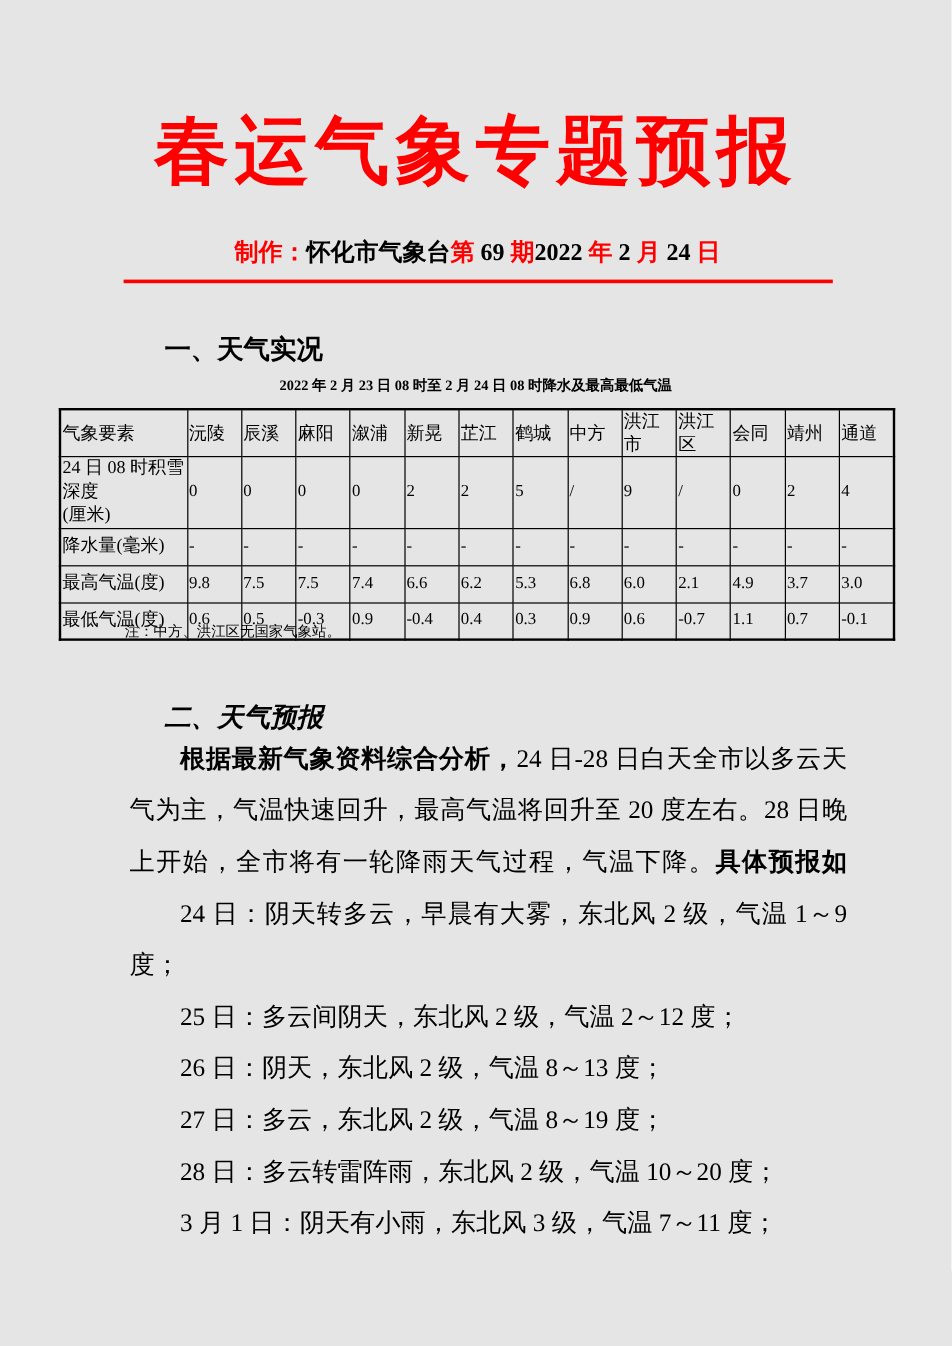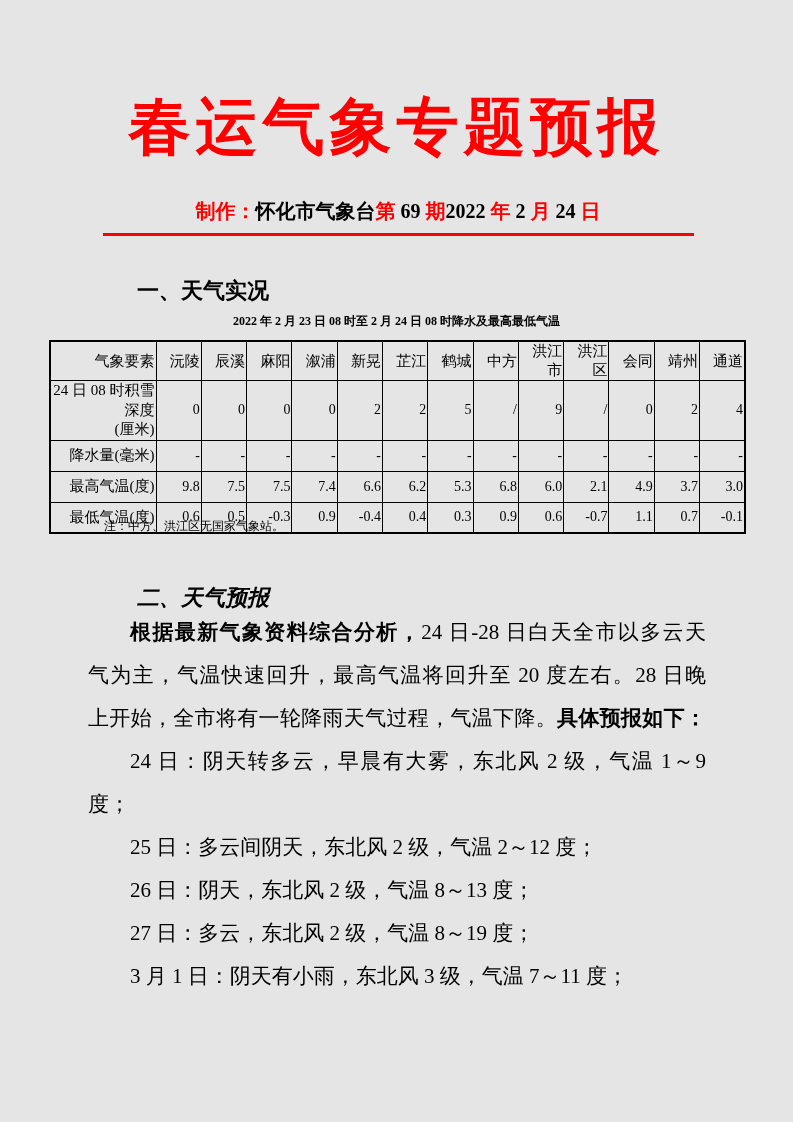--- a/index.html
+++ b/index.html
@@ -41,21 +41,21 @@
   .sec1 { top: 277px; }
   .sec2 { top: 584px; font-style: italic; }
   .table-title {
     position: absolute; top: 313px; left: 0; width: 100%;
     text-align: center; font-size: 12px; font-weight: bold;
     white-space: nowrap;
   }
   table.weather-table {
     position: absolute; top: 340px; left: 49px; width: 697px;
     border-collapse: collapse; table-layout: fixed;
-    text-align: right;
+    text-align: left;
     border: 2px solid #000;
   }
   .weather-table th, .weather-table td {
     border: 1px solid #000;
     font-weight: normal;
     padding: 0 1px;
     vertical-align: middle;
   }
   .weather-table thead tr { height: 28px; }
   .weather-table thead th { font-size: 15px; }
@@ -66,21 +66,21 @@
   .note {
     position: absolute; top: 518px; left: 104px;
     font-size: 12px; white-space: nowrap;
   }
   .forecast {
     position: absolute; top: 611px; left: 88px; width: 618px;
     font-size: 21px;
   }
   .fline {
     line-height: 43px; height: 43px;
-    white-space: nowrap; overflow: hidden;
+    white-space: nowrap; overflow: hidden; margin-left: 20px;
   }
   .fline.fill {
     white-space: normal;
     text-align: justify;
     text-align-last: justify;
   }
   .fline.indent { text-indent: 42px; }
   .fline b { font-weight: bold; }
 </style>
 </head>
@@ -213,16 +213,17 @@
 
   <div class="forecast" id="forecast">
       <div class="fline fill indent"><b>根据最新气象资料综合分析，</b><span>24 日-28 日白天全市以多云天</span></div>
       <div class="fline fill"><span>气为主，气温快速回升，最高气温将回升至 20 度左右。28 日晚</span></div>
       <div class="fline fill"><span>上开始，全市将有一轮降雨天气过程，气温下降。</span><b>具体预报如下：</b></div>
       <div class="fline fill indent"><span>24 日：阴天转多云，早晨有大雾，东北风 2 级，气温 1～9</span></div>
       <div class="fline"><span>度；</span></div>
       <div class="fline indent"><span>25 日：多云间阴天，东北风 2 级，气温 2～12 度；</span></div>
       <div class="fline indent"><span>26 日：阴天，东北风 2 级，气温 8～13 度；</span></div>
       <div class="fline indent"><span>27 日：多云，东北风 2 级，气温 8～19 度；</span></div>
+      <div class="fline indent"><span>28 日：多云转雷阵雨，东北风 2 级，气温 10～20 度；</span></div>
       <div class="fline indent"><span>3 月 1 日：阴天有小雨，东北风 3 级，气温 7～11 度；</span></div>
     </div>
 
 </div>
 
 </body></html>

